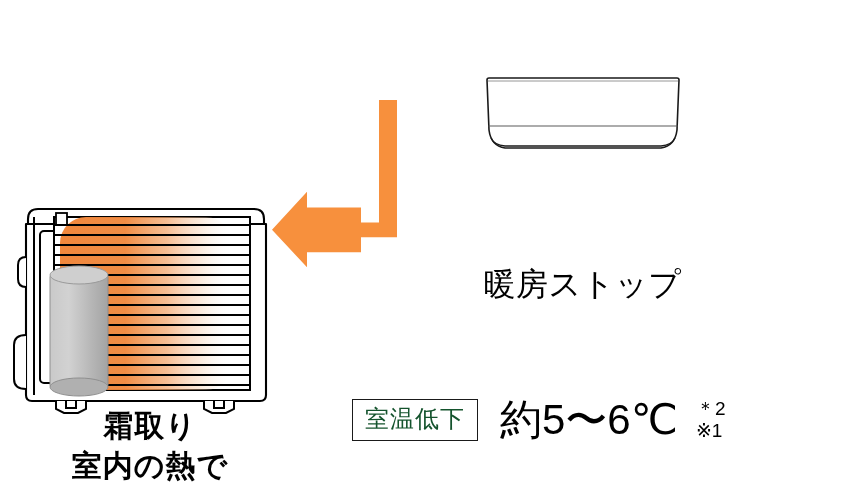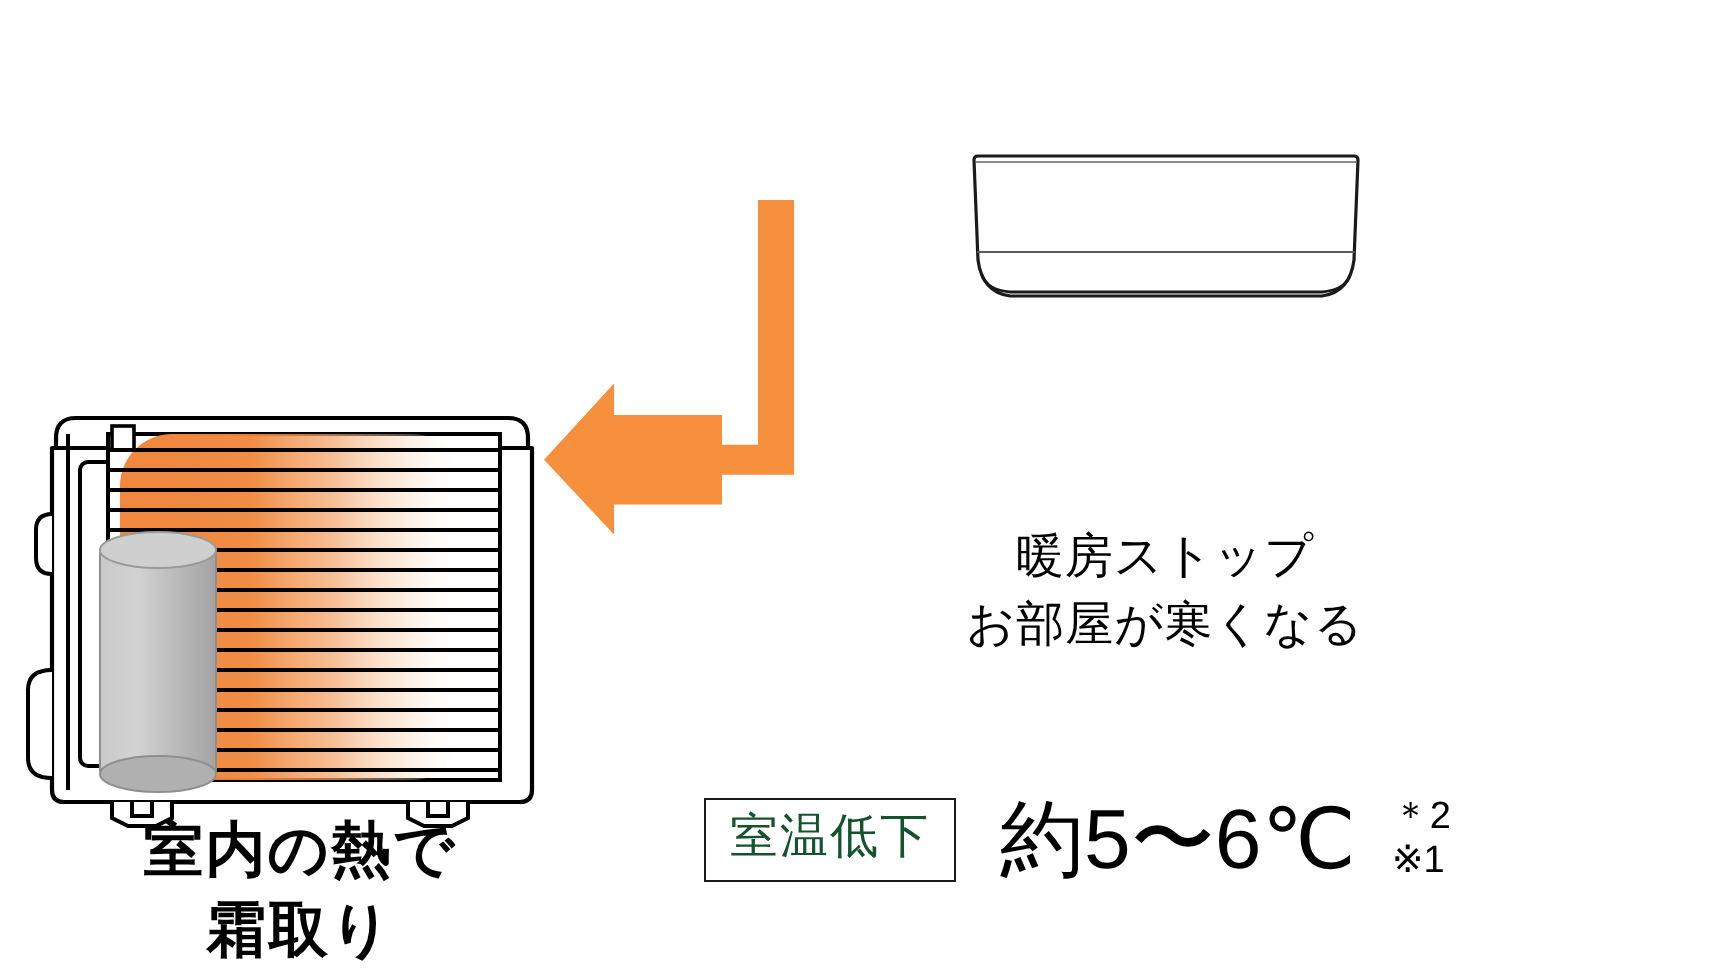--- a/index.html
+++ b/index.html
@@ -56,21 +56,21 @@
     color: #44587f;
     line-height: 1.1;
     font-weight: 400;
   }
 
   #message-block {
     left: 410px;
     top: 262px;
     width: 345px;
     text-align: center;
-    font-size: 24px;
+    font-size: 32px;
     line-height: 1.42;
     color: #000000;
     font-weight: 400;
     letter-spacing: 0.5px;
   }
   #message-block .msg-line { display: block; white-space: nowrap; }
 
   #outdoor-caption {
     left: 30px;
     top: 406px;
@@ -206,22 +206,22 @@
       <g fill="#ffffff" stroke="#000000" stroke-width="2">
         <path d="M48 206 L48 214 L56 218 L70 218 L78 214 L78 206"></path>
         <path d="M58 206 L58 213 L68 213 L68 206"></path>
         <path d="M196 206 L196 214 L204 218 L218 218 L226 214 L226 206"></path>
         <path d="M206 206 L206 213 L216 213 L216 206"></path>
       </g>
     </svg>
   </div>
 
   <div class="abs" id="outdoor-caption">
+    <span class="cap-line">霜取り</span>
     <span class="cap-line">室内の熱で</span>
-    <span class="cap-line">霜取り</span>
   </div>
 
   <div class="abs" id="indoor-unit">
     <svg width="210" height="90" viewBox="0 0 210 90">
 
       <path d="M9 12 Q9 10 11 10 L199 10 Q201 10 201 12 L199 62 Q197 78 183 80 L27 80 Q13 78 11 62 Z" fill="#ffffff" stroke="#1a1a1a" stroke-width="1.6" stroke-linejoin="round"></path>
 
       <path d="M10 13 L200 13" fill="none" stroke="#8a8a8a" stroke-width="0.9"></path>
 
       <path d="M10.5 58 L199.5 58" fill="none" stroke="#5b5b5b" stroke-width="1.1"></path>
@@ -247,21 +247,20 @@
                L45 216
                L99 216
                L99 198
                L135 198
                L135 9 Z" fill="#f7903d" transform="translate(0,-27) scale(1,0.83)"></path>
     </svg>
   </div>
 
   <div class="abs" id="message-block">
     <span class="msg-line">暖房ストップ</span>
-    <span class="msg-line">お部屋が寒くなる</span>
   </div>
 
   <div class="abs" id="metric-row">
     <div id="temp-drop-chip">室温低下</div>
     <div id="temp-value">約5〜6℃</div>
     <div id="footnotes">
       <span>＊2</span>
       <span>※1</span>
     </div>
   </div>

